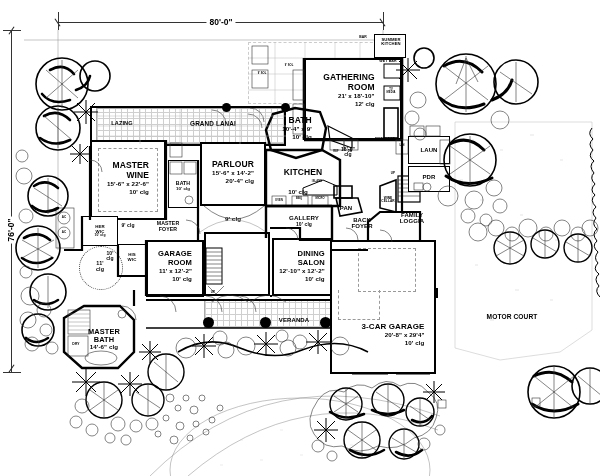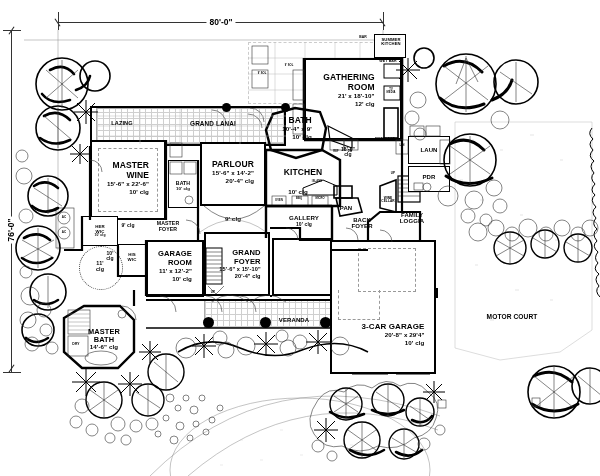--- a/index.html
+++ b/index.html
@@ -264,44 +264,44 @@
 
   <div class="room" style="left:146px;top:240px;width:58px;height:56px;"></div>
   <div class="lbl stack" style="left:175px;top:266px;">
     <div class="rm-name" style="font-size:7.6px;">GARAGE</div>
     <div class="rm-name" style="font-size:7.6px;">ROOM</div>
     <div class="rm-dim">11' x 12'-2"</div>
     <div class="rm-clg">10' clg</div>
   </div>
 
   <div class="room" style="left:204px;top:232px;width:66px;height:64px;border-width:2px;"></div>
-  <div class="lbl stack" style="left:240px;top:264px;">
-    <div class="rm-name" style="font-size:7.6px;">GRAND</div>
-    <div class="rm-name" style="font-size:7.6px;">FOYER</div>
-    <div class="rm-dim" style="font-size:5.6px;">15'-6" x 15'-10"</div>
-    <div class="rm-clg" style="font-size:5.6px;">20'-4" clg</div>
-  </div>
 
   <svg width="600" height="476">
     <rect class="stroke" stroke-width="1" x="206" y="248" width="16" height="36" fill="#fff"></rect>
     <g class="thinl">
       <line x1="206" y1="252" x2="222" y2="252"></line>
         <line x1="206" y1="256" x2="222" y2="256"></line>
       <line x1="206" y1="260" x2="222" y2="260"></line>
         <line x1="206" y1="264" x2="222" y2="264"></line>
       <line x1="206" y1="268" x2="222" y2="268"></line>
         <line x1="206" y1="272" x2="222" y2="272"></line>
       <line x1="206" y1="276" x2="222" y2="276"></line>
         <line x1="206" y1="280" x2="222" y2="280"></line>
     </g>
     <path class="thinl" d="M208 286 l8 8 l8 -8"></path>
   </svg>
   <div class="lbl xtiny" style="left:213px;top:293px;font-size:3px;">UP</div>
 
   <div class="room" style="left:272px;top:238px;width:60px;height:58px;"></div>
+  <div class="lbl stack" style="left:302px;top:266px;">
+    <div class="rm-name" style="font-size:7.6px;">DINING</div>
+    <div class="rm-name" style="font-size:7.6px;">SALON</div>
+    <div class="rm-dim">12'-10" x 12'-2"</div>
+    <div class="rm-clg">10' clg</div>
+  </div>
 
   <div class="lbl" style="left:304px;top:221px;">
     <div class="sm" style="font-size:6.2px;">GALLERY</div>
     <div class="xtiny" style="font-size:5px;">10' clg</div>
   </div>
 
   <div class="lbl sm" style="left:346px;top:208px;font-size:6px;">PAN</div>
   <svg width="600" height="476">
     <path class="stroke" stroke-width="1.6" d="M336 198 L358 198 L362 212 L340 216 Z" fill="#fff"></path>
     <path class="stroke" stroke-width="1.6" d="M334 186 L352 186 L352 198 L334 198 Z" fill="#fff"></path>

